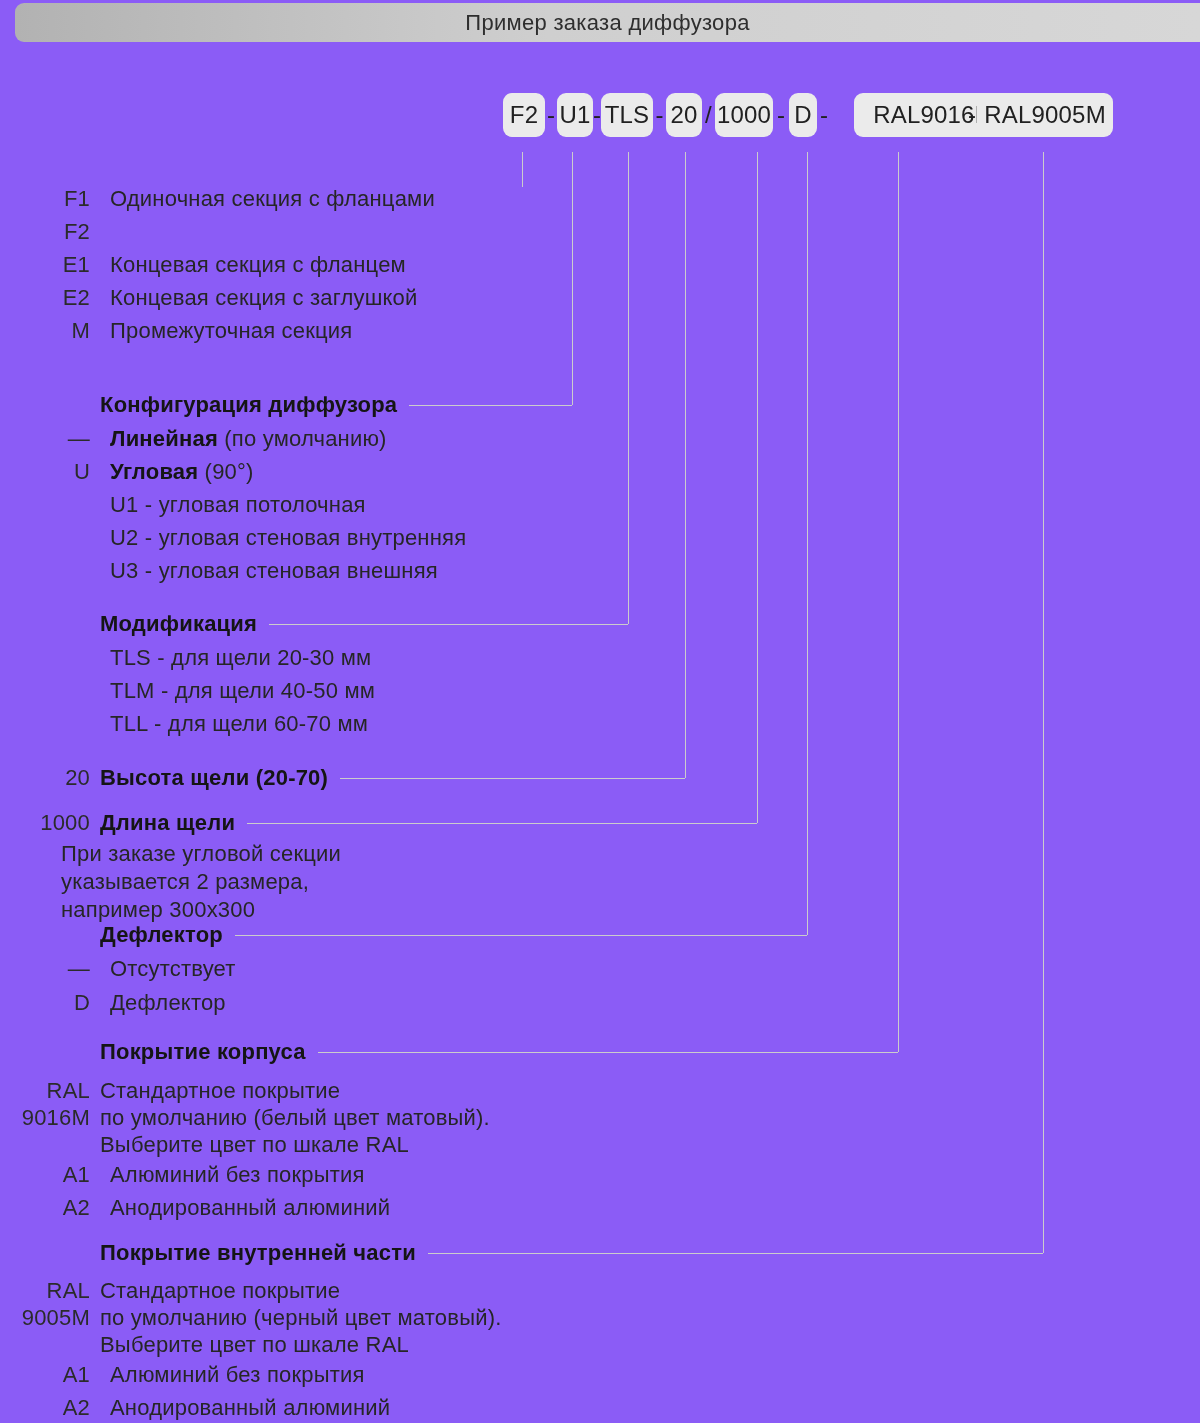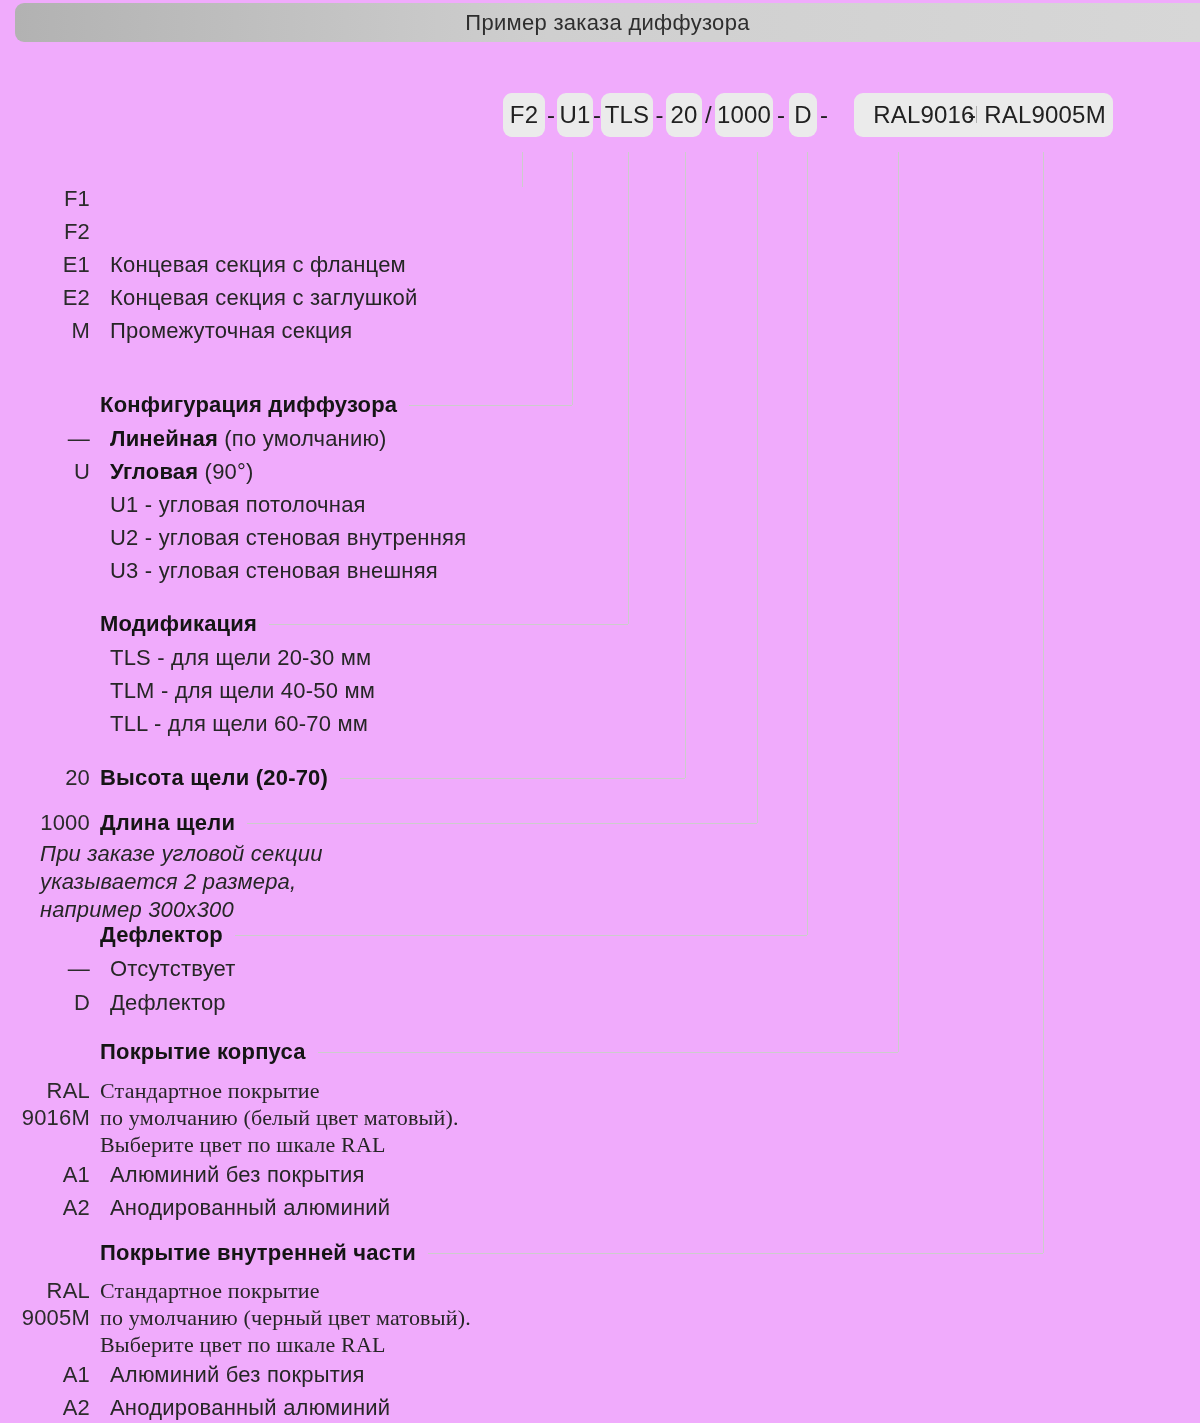--- a/index.html
+++ b/index.html
@@ -1,20 +1,20 @@
 <!DOCTYPE html>
 <html><head>
 <meta charset="utf-8">
 <style>
   * { box-sizing: border-box; }
   html,body { margin:0; padding:0; background:#ffffff; }
   .page {
     position: relative;
     width: 1200px; height: 1423px;
-    background: #f0abfc;
+    background: #8b5cf6;
     font-family: "Liberation Sans", "DejaVu Sans", sans-serif;
     color: #2b2b2b;
     font-size: 22px;
     overflow: hidden;
     letter-spacing: 0.2px;
   }
   .titlebar {
     position: absolute; left: 15px; top: 3px; width: 1185px; height: 39px;
     border-radius: 9px 0 0 9px;
     background: linear-gradient(90deg, #b2b2b2 0%, #cfcfcf 45%, #d7d7d7 100%);
@@ -42,25 +42,25 @@
   .htext { font-weight: bold; color: #151515; white-space: nowrap; }
   .hline { flex: 1 1 auto; height: 1px; background: #cccccc; margin-left: 12px; }
 
   .rows { margin-top: 8px; }
   .rows.tight { margin-top: 4px; }
   .row { display: flex; align-items: center; height: 33px; }
   .rcode { flex: none; width: 90px; margin-right: 20px; text-align: right; color: #2b2b2b; white-space: nowrap; }
   .rtext { white-space: nowrap; color: #262626; }
   .rtext b { color: #151515; }
 
-  .note { margin-left: 40px; margin-top: 4px; line-height: 28px; color: #262626; font-style: italic; }
+  .note { margin-left: 61px; margin-top: 4px; line-height: 28px; color: #262626; }
   .ral { display: flex; margin-top: 12px; line-height: 27px; }
   .ral.l { margin-top: 11px; }
   .ralcode { flex: none; width: 90px; margin-right: 10px; text-align: right; color: #2b2b2b; }
-  .raldesc { color: #262626; font-family: Liberation Serif, serif; }
+  .raldesc { color: #262626; }
 </style>
 </head>
 <body>
 
 <div class="page">
 
   <div class="titlebar">
     <div class="title">Пример заказа диффузора</div>
   </div>
 
@@ -88,20 +88,21 @@
   <div class="vline" style="left:685px;height:626px"></div>
   <div class="vline" style="left:757px;height:671px"></div>
   <div class="vline" style="left:807px;height:783px"></div>
   <div class="vline" style="left:898px;height:900px"></div>
   <div class="vline" style="left:1043px;height:1101px"></div>
 
   <div class="section" style="top:174px">
     <div class="rows">
       <div class="row">
         <span class="rcode">F1</span>
+        <span class="rtext">Одиночная секция с  фланцами</span>
       </div>
       <div class="row">
         <span class="rcode">F2</span>
       </div>
       <div class="row">
         <span class="rcode">E1</span>
         <span class="rtext">Концевая секция с фланцем</span>
       </div>
       <div class="row">
         <span class="rcode">E2</span>

